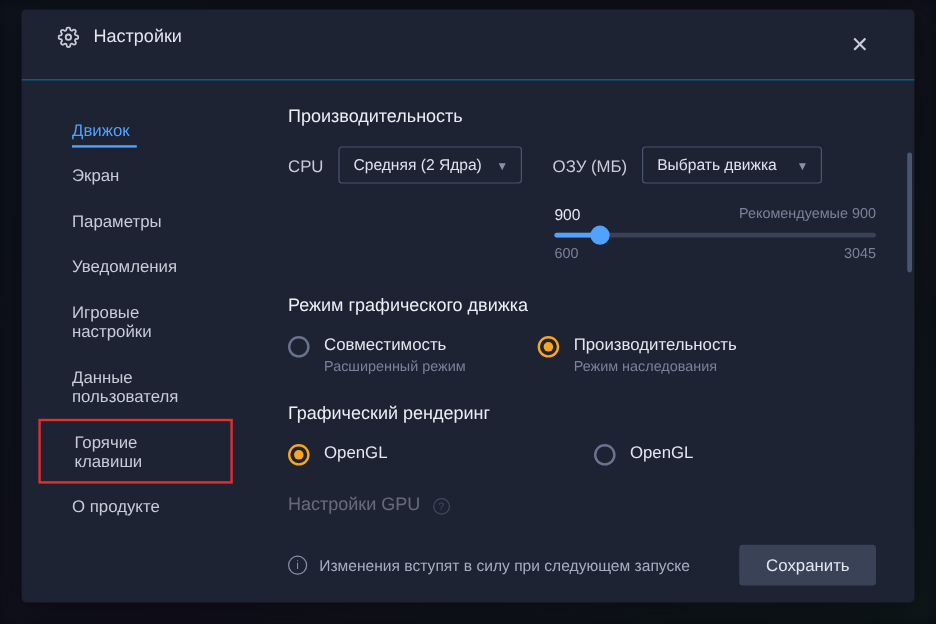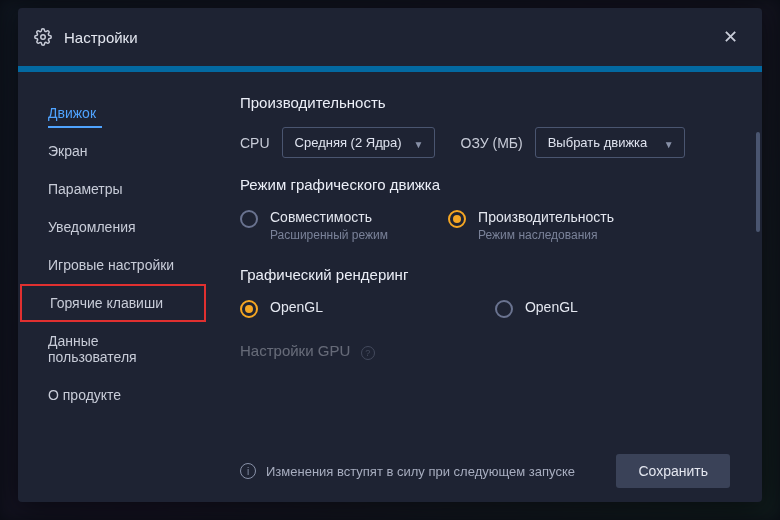--- a/index.html
+++ b/index.html
@@ -1,24 +1,24 @@
 <!DOCTYPE html>
 <html><head>
 <meta charset="utf-8">
 <style>
 * { margin: 0; padding: 0; box-sizing: border-box; }
 body { width: 780px; height: 520px; background: #0a0d14; font-family: -apple-system, "Segoe UI", Arial, sans-serif; overflow: hidden; position: relative; }
 .backdrop { position: absolute; inset: 0; background: linear-gradient(135deg, #1a2a3a 0%, #2a1a3a 50%, #1a3a2a 100%); filter: blur(8px); opacity: 0.3; }
 .modal { position: absolute; top: 8px; left: 18px; right: 18px; bottom: 18px; background: #1e2333; border-radius: 4px; display: flex; flex-direction: column; box-shadow: 0 4px 30px rgba(0,0,0,0.5); }
-.titlebar { display: flex; align-items: center; padding: 14px 16px; border-bottom: 6px solid #0369a1; }
+.titlebar { display: flex; padding: 14px 30px; border-bottom: 1px solid #0369a1; }
 .titlebar .gear { width: 18px; height: 18px; margin-right: 12px; color: #c8ccd8; }
 .titlebar .title { color: #e4e7f0; font-size: 15px; font-weight: 400; }
 .titlebar .close { margin-left: auto; color: #c8ccd8; font-size: 18px; cursor: pointer; padding: 4px 8px; }
 .body { flex: 1; display: flex; overflow: hidden; }
-.sidebar { width: 190px; padding: 22px 0; }
+.sidebar { width: 190px; padding: 22px 12px; }
 .sidebar-item { color: #c8ccd8; font-size: 14px; padding: 11px 30px; cursor: pointer; display: block; }
 .sidebar-item.active { color: #4fa3ff; position: relative; }
 .sidebar-item.active::after { content: ""; position: absolute; left: 30px; bottom: 4px; width: 54px; height: 2px; background: #4fa3ff; }
 .sidebar-item.highlight { border: 2px solid #e03030; padding: 9px 28px; margin: 0 2px; }
 .content { flex: 1; padding: 22px 32px 0 32px; color: #e4e7f0; position: relative; overflow: hidden; }
 .section-title { font-size: 15px; font-weight: 500; margin-bottom: 16px; color: #eceff8; }
 .row { display: flex; align-items: center; gap: 12px; margin-bottom: 18px; }
 .label { font-size: 14px; color: #c8ccd8; }
 .select { border: 1px solid #4a5570; border-radius: 3px; padding: 7px 32px 7px 12px; font-size: 13px; color: #dfe3ef; background: transparent; position: relative; display: inline-flex; align-items: flex-end; cursor: pointer; min-width: 150px; }
 .select .chev { position: absolute; right: 10px; font-size: 10px; color: #8891a8; }
@@ -61,42 +61,56 @@
     <div class="close">✕</div>
   </div>
 
   <div class="body">
     <div class="sidebar">
       <div class="sidebar-item active">Движок</div>
       <div class="sidebar-item">Экран</div>
       <div class="sidebar-item">Параметры</div>
       <div class="sidebar-item">Уведомления</div>
       <div class="sidebar-item">Игровые настройки</div>
+      <div class="sidebar-item">Данные пользователя</div>
       <div class="sidebar-item highlight">Горячие клавиши</div>
-      <div class="sidebar-item">Данные пользователя</div>
       <div class="sidebar-item">О продукте</div>
     </div>
 
     <div class="content">
       <div class="scroll-ind"></div>
 
       <div class="section-title">Производительность</div>
       <div class="row">
         <span class="label">CPU</span>
         <div class="select">
           <span>Средняя (2 Ядра)</span>
           <span class="chev">▼</span>
         </div>
         <span class="label" style="margin-left:14px">ОЗУ (МБ)</span>
         <div class="select">
           <span>Выбрать движка</span>
           <span class="chev">▼</span>
         </div>
       </div>
 
+      <div class="slider-block">
+        <div class="slider-top">
+          <span class="val">900</span>
+          <span class="rec">Рекомендуемые 900</span>
+        </div>
+        <div class="slider-track">
+          <div class="slider-fill"></div>
+          <div class="slider-thumb"></div>
+        </div>
+        <div class="slider-bot">
+          <span>600</span>
+          <span>3045</span>
+        </div>
+      </div>
 
       <div class="section-title">Режим графического движка</div>
       <div class="radio-row">
         <div class="radio-opt">
           <div class="radio"></div>
           <div class="radio-texts">
             <span class="radio-label">Совместимость</span>
             <span class="radio-sub">Расширенный режим</span>
           </div>
         </div>

